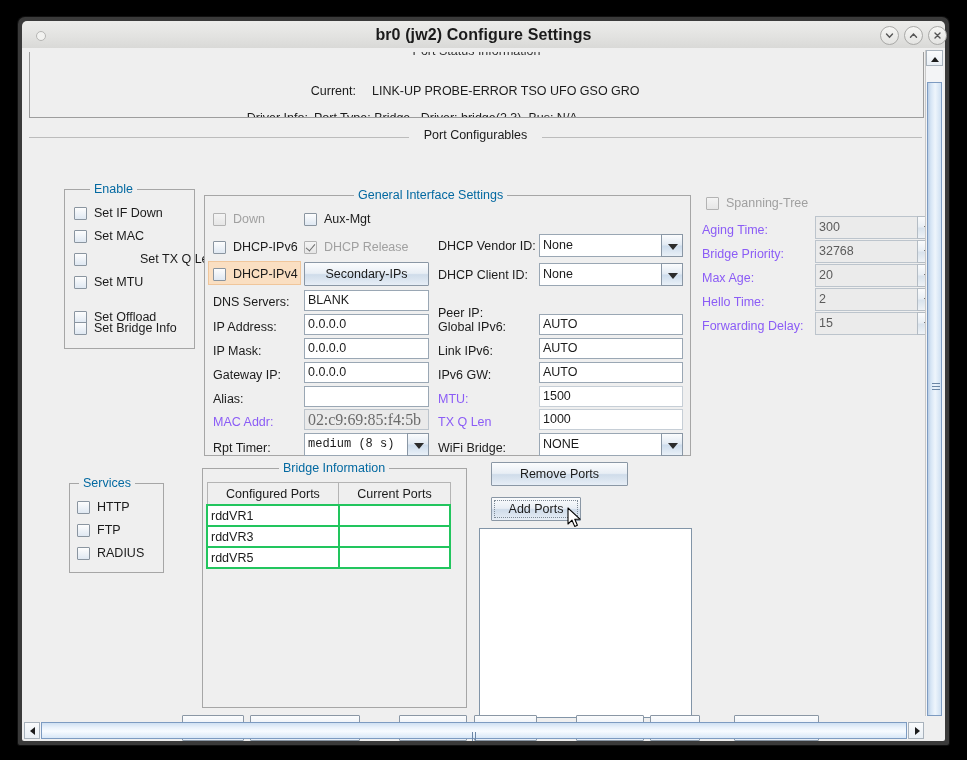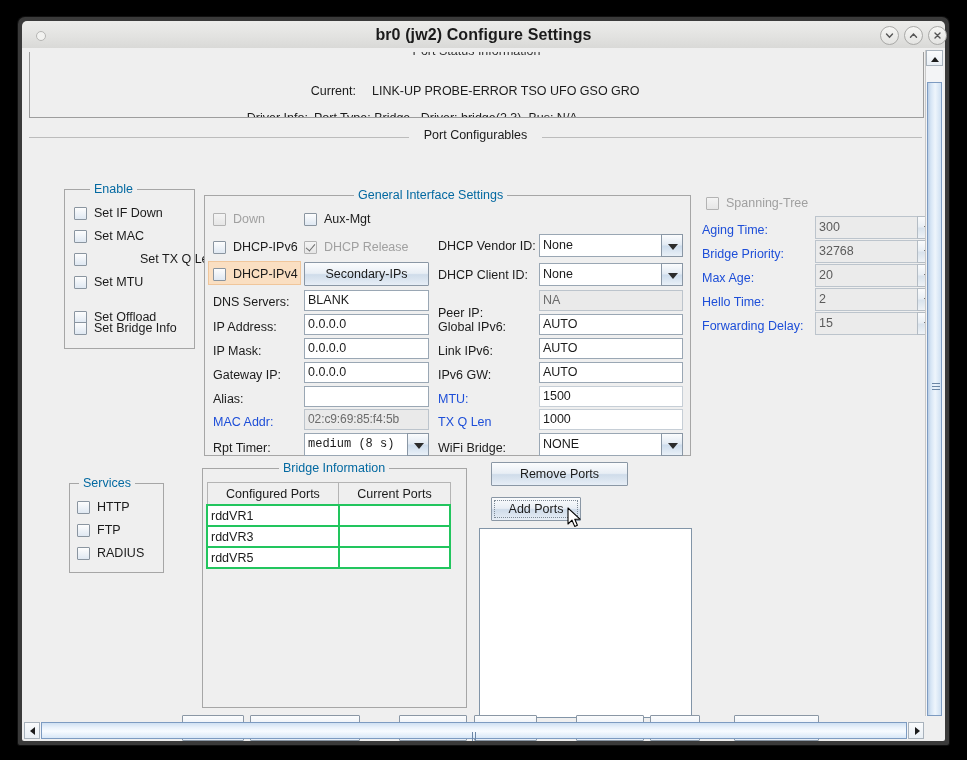--- a/index.html
+++ b/index.html
@@ -141,34 +141,34 @@
   }
   .chk-label {
     margin-left:7px; font-size:12.5px; color:#1b1b1b; white-space:nowrap;
   }
   .chk-label.disabled { color:#a0a0a0; }
 
   .field-label {
     position:absolute; font-size:12.5px; color:#1b1b1b; white-space:nowrap;
     height:18px; line-height:18px;
   }
-  .field-label.disabled { color:#1d4ed8; }
+  .field-label.disabled { color:#8b5cf6; }
 
   .textfield {
     position:absolute; height:21px; box-sizing:border-box;
     background:#ffffff;
     border:1px solid #9aa7b4;
     font-size:12.5px; color:#1b1b1b;
     line-height:19px; padding-left:3px;
     overflow:hidden; white-space:nowrap;
   }
   .textfield.disabled {
     background:#eaeaea; border-color:#bcc4cc; color:#6b6b6b;
   }
-  .textfield.mono { font-family:Liberation Sans, sans-serif; font-size:12px; letter-spacing:-0.1px;}
+  .textfield.mono { font-family:Liberation Serif, serif; font-size:16px; letter-spacing:-0.1px;}
 
   .combo {
     position:absolute; height:23px; box-sizing:border-box;
     display:flex;
   }
   .combo .cb-field {
     flex:1; box-sizing:border-box;
     background:#ffffff; border:1px solid #9aa7b4; border-right:none;
     font-size:12.5px; color:#1b1b1b; line-height:21px; padding-left:3px;
     overflow:hidden; white-space:nowrap;
@@ -459,21 +459,20 @@
       <div class="field-label" style="left:234px; top:252px;">WiFi Bridge:</div>
 
       <div class="combo" style="left:335px; top:47px; width:144px;">
         <div class="cb-field">None</div>
         <div class="cb-btn"></div>
       </div>
       <div class="combo" style="left:335px; top:76px; width:144px;">
         <div class="cb-field">None</div>
         <div class="cb-btn"></div>
       </div>
-      <div class="textfield disabled" style="left:335px; top:103px; width:144px;">NA</div>
       <div class="textfield" style="left:335px; top:127px; width:144px;">AUTO</div>
       <div class="textfield" style="left:335px; top:151px; width:144px;">AUTO</div>
       <div class="textfield" style="left:335px; top:175px; width:144px;">AUTO</div>
       <div class="textfield" style="left:335px; top:199px; width:144px; border-color:#c6ced6;">1500</div>
       <div class="textfield" style="left:335px; top:222px; width:144px; border-color:#c6ced6;">1000</div>
       <div class="combo" style="left:335px; top:246px; width:144px;">
         <div class="cb-field">NONE</div>
         <div class="cb-btn"></div>
       </div>
     </div>

